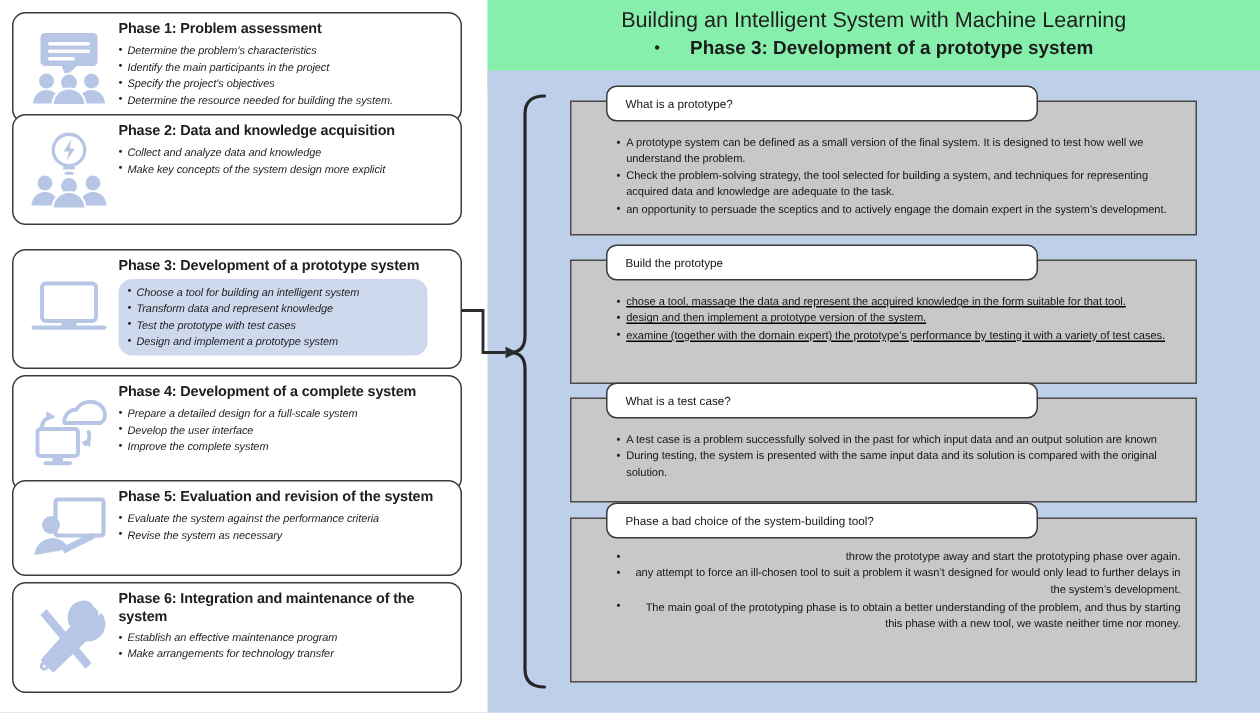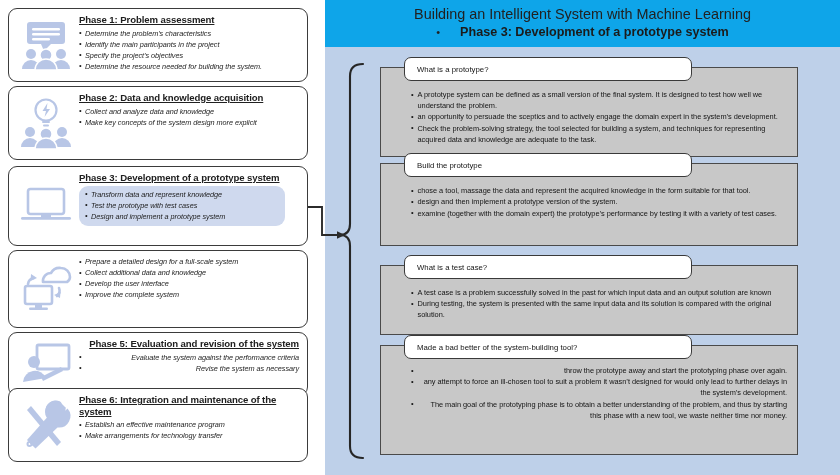--- a/index.html
+++ b/index.html
@@ -18,21 +18,21 @@
     box-sizing:border-box;
   }
   .phase-icon{
     position:absolute;left:6px;top:50%;transform:translateY(-50%);
     width:62px;height:58px;display:flex;align-items:center;justify-content:center;
   }
   .phase-icon svg{display:block;}
   .phase-body{margin-left:70px;padding:5px 8px 5px 0;}
   .phase-title{
     font-weight:bold;font-size:9.6px;color:#202020;line-height:1.22;
-    margin:0 0 2px 0;letter-spacing:-0.1px;text-decoration:underline;
+    margin:0 0 2px 0;letter-spacing:-0.1px;
   }
   .phase-bullets{list-style:none;margin:0;padding:0;}
   .phase-bullets li{
     font-size:7.3px;color:#1d1d1d;line-height:1.52;position:relative;
     padding-left:6px;letter-spacing:-0.05px;white-space:nowrap;font-style:italic;
   }
   .phase-bullets li:before{
     content:"\2022";position:absolute;left:0;top:-0.5px;font-size:7.3px;
   }
   .highlight-wrap{
@@ -40,21 +40,21 @@
     min-width:192px;
   }
 
   
   #right-panel{
     position:absolute;left:325px;top:47px;width:515px;height:428px;
     background:#bed0e9;
   }
   #right-header{
     position:absolute;left:325px;top:0;width:515px;height:59px;
-    text-align:center;background:#0ea5e9;
+    text-align:center;background:#86efac;
   }
   .hdr-line1{
     font-size:14.4px;color:#212121;line-height:1.35;margin-top:5px;font-weight:normal;
   }
   .hdr-line2-row{
     display:flex;align-items:center;justify-content:center;gap:0;margin-top:0px;
   }
   .hdr-bullet{font-size:11px;color:#212121;margin-right:20px;line-height:1;}
   .hdr-line2{font-size:12.6px;font-weight:bold;color:#1b1b1b;line-height:1.3;}
 
@@ -111,21 +111,21 @@
         <div class="phase-title">Phase 1: Problem assessment</div>
         <ul class="phase-bullets">
           <li>Determine the problem’s characteristics</li>
           <li>Identify the main participants in the project</li>
           <li>Specify the project’s objectives</li>
           <li>Determine the resource needed for building the system.</li>
         </ul>
       </div>
     </div>
 
-    <div class="phase-card" style="top:86px;height:74px;">
+    <div class="phase-card" style="top:76px;height:74px;">
       <div class="phase-icon">
         <svg width="58" height="54" viewBox="0 0 58 54">
           <circle cx="29" cy="14" r="10.5" fill="none" stroke="#b8c6e6" stroke-width="2.2"></circle>
           <polygon points="30.5,7 25.5,15 29,15 27.5,21 33,13 29.5,13" fill="#b8c6e6"></polygon>
           <rect x="25" y="25" width="8" height="2" rx="1" fill="#b8c6e6"></rect>
           <rect x="26" y="28.5" width="6" height="2" rx="1" fill="#b8c6e6"></rect>
           <circle cx="13" cy="36" r="5" fill="#b8c6e6"></circle>
           <path d="M4 51 a9 9 0 0 1 18 0 z" fill="#b8c6e6"></path>
           <circle cx="45" cy="36" r="5" fill="#b8c6e6"></circle>
           <path d="M36 51 a9 9 0 0 1 18 0 z" fill="#b8c6e6"></path>
@@ -147,20 +147,21 @@
         <svg width="58" height="54" viewBox="0 0 58 54">
           <rect x="11" y="10" width="36" height="25" rx="2.5" fill="none" stroke="#b8c6e6" stroke-width="2.6"></rect>
           <rect x="4" y="38" width="50" height="2.8" rx="1.4" fill="#b8c6e6"></rect>
           <rect x="24" y="35" width="10" height="3.4" fill="#b8c6e6"></rect>
         </svg>
       </div>
       <div class="phase-body">
         <div class="phase-title">Phase 3: Development of a prototype system</div>
         <div class="highlight-wrap">
           <ul class="phase-bullets">
+            <li>Choose a tool for building an intelligent system</li>
             <li>Transform data and represent knowledge</li>
             <li>Test the prototype with test cases</li>
             <li>Design and implement a prototype system</li>
           </ul>
         </div>
       </div>
     </div>
 
     <div class="phase-card" style="top:250px;height:78px;">
       <div class="phase-icon">
@@ -169,30 +170,30 @@
           <rect x="8" y="24" width="27" height="18" rx="2" fill="none" stroke="#b8c6e6" stroke-width="2.6"></rect>
           <rect x="18" y="42" width="7" height="4" fill="#b8c6e6"></rect>
           <rect x="12" y="45.5" width="19" height="2.6" rx="1.3" fill="#b8c6e6"></rect>
           <path d="M17 16 a7 7 0 0 0 -6 6" fill="none" stroke="#b8c6e6" stroke-width="2.6" stroke-linecap="round"></path>
           <polygon points="14,12 20,16 13.5,19" fill="#b8c6e6"></polygon>
           <path d="M42 26 a7 7 0 0 1 -2 8" fill="none" stroke="#b8c6e6" stroke-width="2.6" stroke-linecap="round"></path>
           <polygon points="43,36 37,33 43.5,30" fill="#b8c6e6"></polygon>
         </svg>
       </div>
       <div class="phase-body">
+        <div class="phase-title">Phase 4: Development of a complete system</div>
         <ul class="phase-bullets">
           <li>Prepare a detailed design for a full-scale system</li>
-          <li>Collect additional data and knowledge</li>
           <li>Develop the user interface</li>
           <li>Improve the complete system</li>
         </ul>
       </div>
     </div>
 
-    <div class="phase-card" style="top:332px;height:64px;text-align:right;">
+    <div class="phase-card" style="top:320px;height:64px;">
       <div class="phase-icon">
         <svg width="58" height="54" viewBox="0 0 58 54">
           <rect x="20" y="8" width="32" height="24" rx="1.5" fill="none" stroke="#b8c6e6" stroke-width="2.8"></rect>
           <circle cx="17" cy="25" r="6" fill="#b8c6e6"></circle>
           <path d="M6 45 a12 12 0 0 1 23 -4 z" fill="#b8c6e6"></path>
           <path d="M24 40 L44 30 L46 34 L26 44 z" fill="#b8c6e6"></path>
         </svg>
       </div>
       <div class="phase-body">
         <div class="phase-title">Phase 5: Evaluation and revision of the system</div>
@@ -235,26 +236,26 @@
   </div>
 
   <div id="right-panel">
 
     <div class="content-box" style="top:20px;height:90px;">
       <div class="box-tab">
         <span>What is a prototype?</span>
       </div>
       <ul class="content-bullets">
         <li>A prototype system can be defined as a small version of the final system.  It is designed to test how well we understand the problem.</li>
+        <li>Check the problem-solving strategy, the tool selected for building a system, and techniques for representing acquired data and knowledge are adequate to the task.</li>
         <li>an opportunity to persuade the sceptics and to actively engage the domain expert in the system’s development.</li>
-        <li>Check the problem-solving strategy, the tool selected for building a system, and techniques for representing acquired data and knowledge are adequate to the task.</li>
-      </ul>
-    </div>
-
-    <div class="content-box" style="top:116px;height:83px;">
+      </ul>
+    </div>
+
+    <div class="content-box" style="top:126px;height:83px;text-decoration:underline;">
       <div class="box-tab">
         <span>Build the prototype</span>
       </div>
       <ul class="content-bullets">
         <li>chose a tool, massage the data and represent the acquired knowledge in the form suitable for that tool.</li>
         <li>design and then implement a prototype version of the system.</li>
         <li>examine (together with the domain expert) the prototype’s performance by testing it with a variety of test cases.</li>
       </ul>
     </div>
 
@@ -263,21 +264,21 @@
         <span>What is a test case?</span>
       </div>
       <ul class="content-bullets">
         <li>A test case is a problem successfully solved in the past for which input data and an output solution are known</li>
         <li>During testing, the system is presented with the same input data and its solution is compared with the original solution.</li>
       </ul>
     </div>
 
     <div class="content-box" style="top:298px;height:110px;">
       <div class="box-tab">
-        <span>Made a bad better of the system-building tool?</span>
+        <span>Phase a bad choice of the system-building tool?</span>
       </div>
       <ul class="content-bullets" style="padding-top:20px;text-align:right;">
         <li>throw the prototype away and start the prototyping phase over again.</li>
         <li>any attempt to force an ill-chosen tool to suit a problem it wasn’t designed for would only lead to further delays in the system’s development.</li>
         <li>The main goal of the prototyping phase is to obtain a better understanding of the problem, and thus by starting this phase with a new tool, we waste neither time nor money.</li>
       </ul>
     </div>
   </div>
 
   <svg id="connector-svg" viewBox="0 0 840 475">

